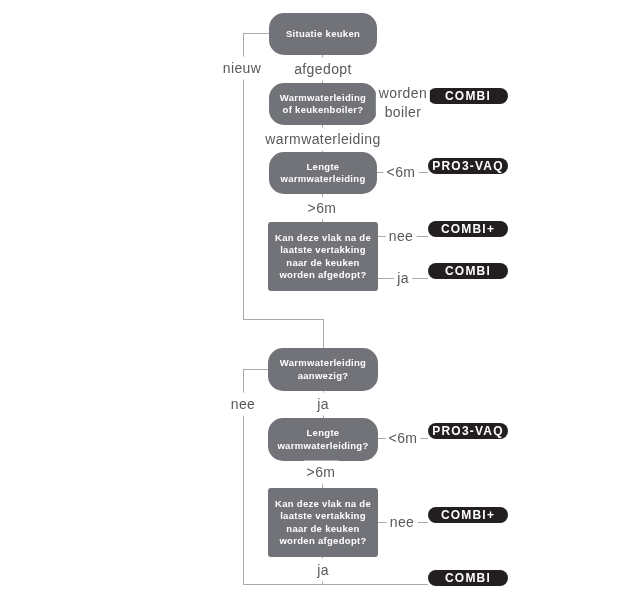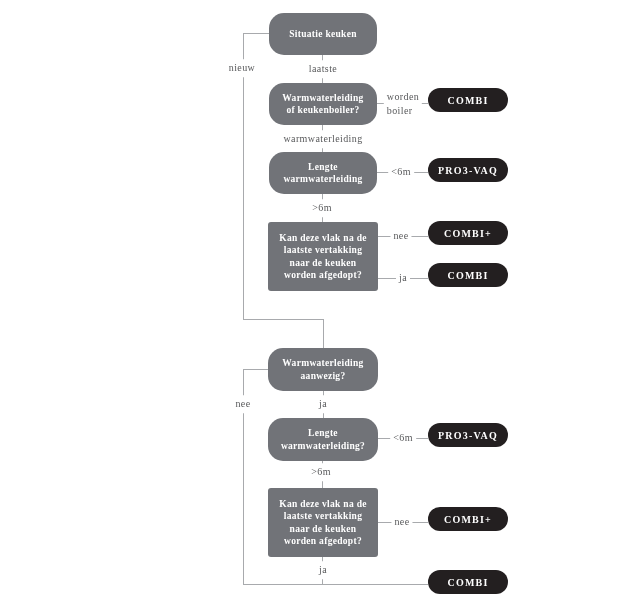--- a/index.html
+++ b/index.html
@@ -1,46 +1,46 @@
 <!DOCTYPE html>
 <html style="--background: #ffffff; --node-fill: #717378; --node-text: #ffffff; --outcome-fill: #231f20; --line: #a8aaad; --label-text: #58595b;"><head>
 <meta charset="utf-8">
 <style>
   html,body{margin:0;padding:0;background:#fff;}
   .stage{
     position:relative;width:627px;height:606px;overflow:hidden;
     background:var(--background,#ffffff);
-    font-family:Liberation Serif, serif;
+    font-family:Liberation Sans, sans-serif;
   }
   .gbox{
     position:absolute;
     background:var(--node-fill,#717378);
     color:var(--node-text,#ffffff);
     border-radius:15px;
     display:flex;align-items:center;justify-content:center;
     text-align:center;font-weight:bold;font-size:9.5px;line-height:1.3;
     letter-spacing:.3px;white-space:pre-line;
   }
   .gbox.tall{border-radius:3px;}
   .pill{
-    position:absolute;width:80px;height:24px;
+    position:absolute;width:80px;height:16px;
     background:var(--outcome-fill,#231f20);
     color:var(--node-text,#ffffff);
     border-radius:15px;
     display:flex;align-items:center;justify-content:center;
-    font-weight:bold;font-size:10px;letter-spacing:1.2px;
+    font-weight:bold;font-size:12px;letter-spacing:1.2px;
   }
   .edge{position:absolute;background:var(--line,#a8aaad);}
   .h{height:1px;}
   .v{width:1px;}
   .lbl{
     position:absolute;color:var(--label-text,#58595b);
-    font-size:10px;letter-spacing:.4px;line-height:1.35;
+    font-size:14px;letter-spacing:.4px;line-height:1.35;
     background:var(--background,#ffffff);
-    padding:2px 3px;text-align:left;white-space:pre-line;
+    padding:2px 3px;text-align:center;white-space:pre-line;
     transform:translate(-50%,-50%);
   }
 
   
   .b1{left:269px;top:13px;width:108px;height:42px;}
   .b2{left:269px;top:83px;width:108px;height:42px;}
   .b3{left:269px;top:152px;width:108px;height:42px;}
   .b4{left:268px;top:222px;width:110px;height:69px;}
   .b5{left:268px;top:348px;width:110px;height:43px;}
   .b6{left:268px;top:418px;width:110px;height:43px;}
@@ -134,21 +134,21 @@
 
   <div class="pill p1">COMBI</div>
   <div class="pill p2">PRO3-VAQ</div>
   <div class="pill p3">COMBI+</div>
   <div class="pill p4">COMBI</div>
   <div class="pill p5">PRO3-VAQ</div>
   <div class="pill p6">COMBI+</div>
   <div class="pill p7">COMBI</div>
 
   <div class="lbl l-nieuw">nieuw</div>
-  <div class="lbl l-bestaand">laatste</div>
+  <div class="lbl l-bestaand">afgedopt</div>
   <div class="lbl l-keukenboiler">worden
 boiler</div>
   <div class="lbl l-warmwaterleiding">warmwaterleiding</div>
   <div class="lbl l-lt6m1">&lt;6m</div>
   <div class="lbl l-gt6m1">&gt;6m</div>
   <div class="lbl l-nee1">nee</div>
   <div class="lbl l-ja1">ja</div>
   <div class="lbl l-nee2">nee</div>
   <div class="lbl l-ja2">ja</div>
   <div class="lbl l-lt6m2">&lt;6m</div>

